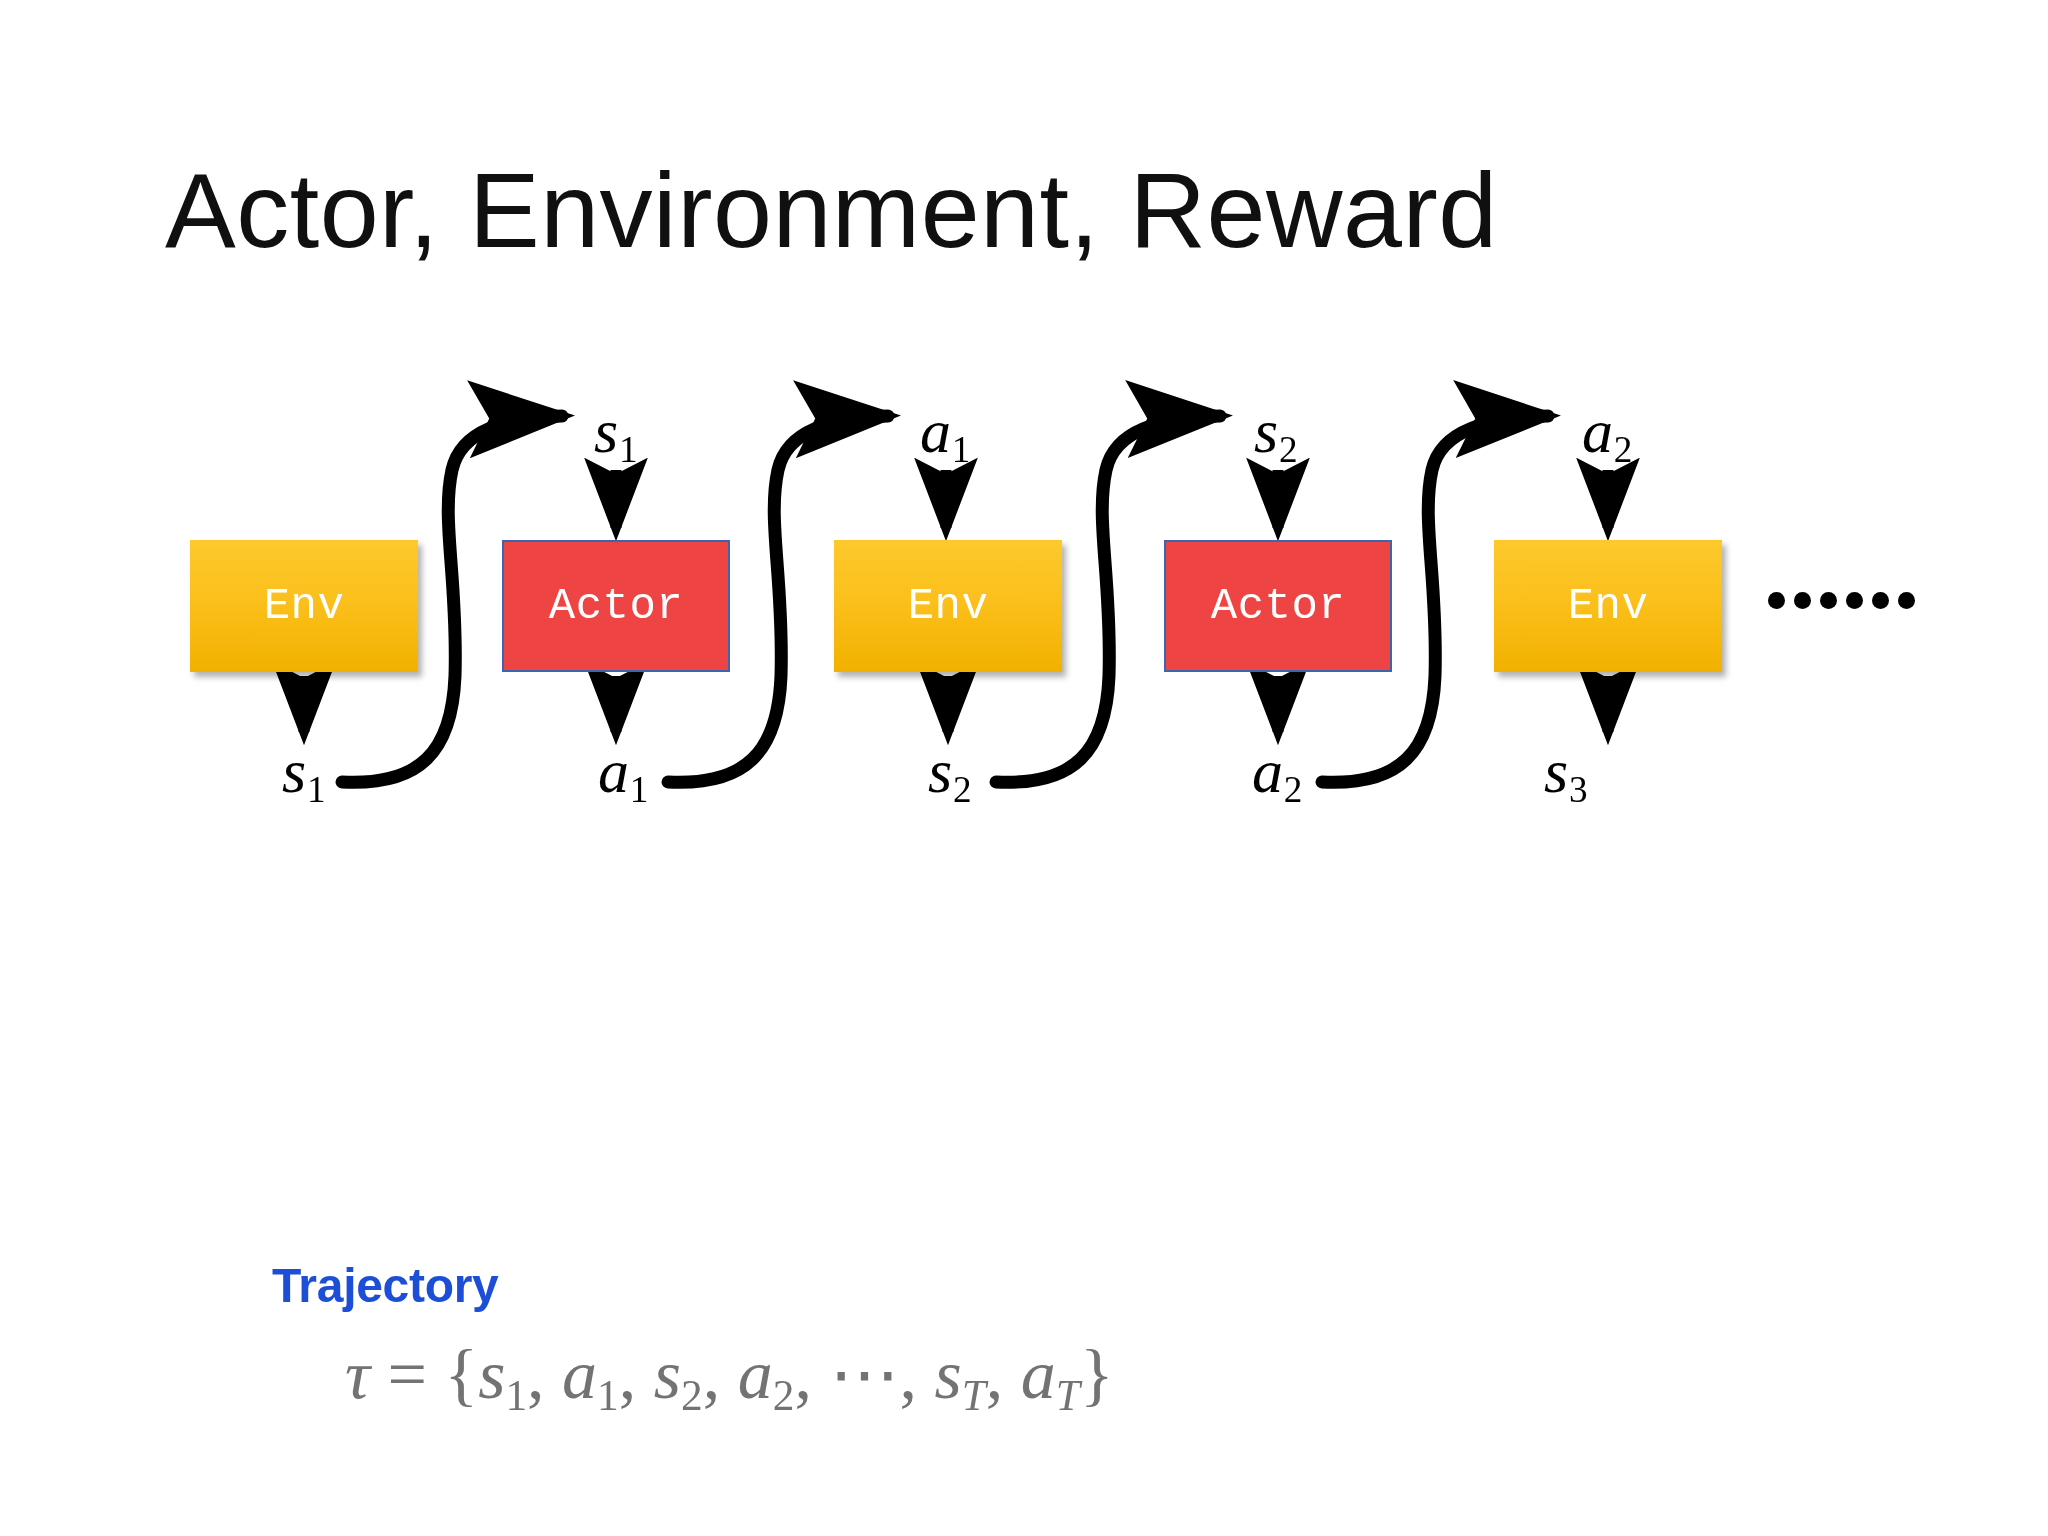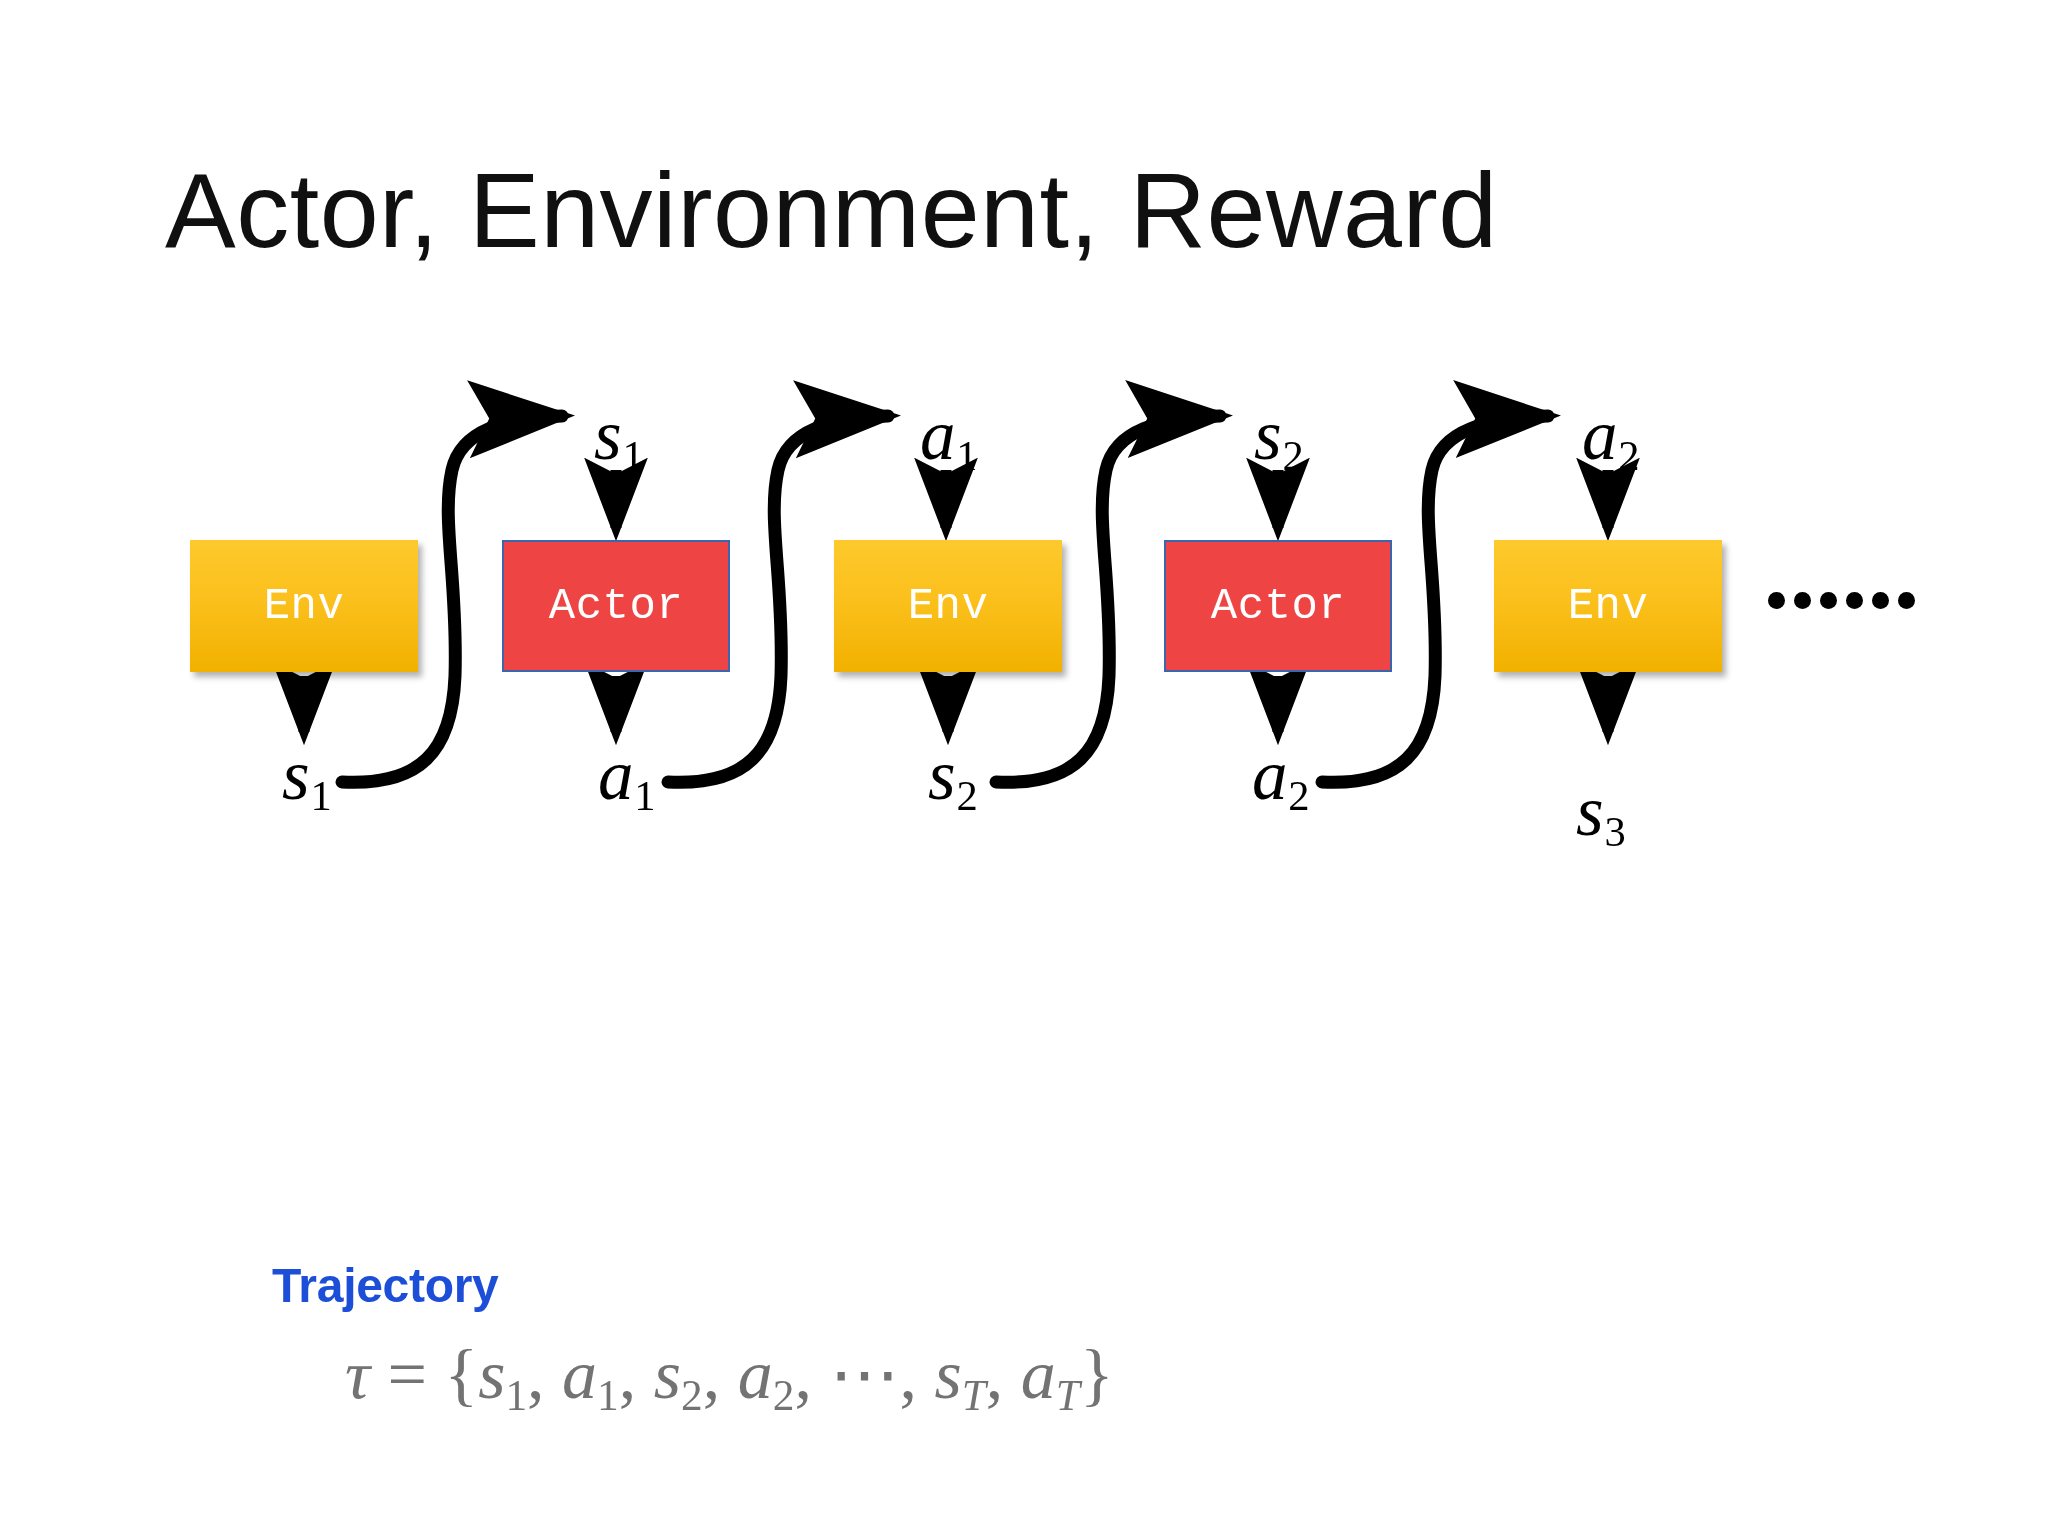--- a/index.html
+++ b/index.html
@@ -72,21 +72,21 @@
   .node-actor {
     background: #ef4444;
     border: 2px solid #3C65AF;
   }
 
   
   .math-label {
     position: absolute;
     font-family: "Liberation Serif", serif;
     font-style: italic;
-    font-size: 71px;
+    font-size: 62px;
     color: #000000;
     white-space: nowrap;
     line-height: 1;
   }
   .math-label sub {
     font-size: 0.60em;
     font-style: normal;
     vertical-align: baseline;
     position: relative;
     top: 0.26em;
@@ -207,21 +207,21 @@
 
     <div class="math-label" style="left:594px;  top:400px;"><span>s</span><sub>1</sub></div>
     <div class="math-label" style="left:920px;  top:400px;"><span>a</span><sub>1</sub></div>
     <div class="math-label" style="left:1254px; top:400px;"><span>s</span><sub>2</sub></div>
     <div class="math-label" style="left:1582px; top:400px;"><span>a</span><sub>2</sub></div>
 
     <div class="math-label" style="left:282px;  top:740px;"><span>s</span><sub>1</sub></div>
     <div class="math-label" style="left:598px;  top:740px;"><span>a</span><sub>1</sub></div>
     <div class="math-label" style="left:928px;  top:740px;"><span>s</span><sub>2</sub></div>
     <div class="math-label" style="left:1252px; top:740px;"><span>a</span><sub>2</sub></div>
-    <div class="math-label" style="left:1576px; top:740px;margin-top:36px;"><span>s</span><sub>3</sub></div>
+    <div class="math-label" style="left:1544px; top:740px;"><span>s</span><sub>3</sub></div>
 
     <div id="ellipsis-dots">
       <span class="dot"></span>
       <span class="dot"></span>
       <span class="dot"></span>
       <span class="dot"></span>
       <span class="dot"></span>
       <span class="dot"></span>
     </div>
   </div>

